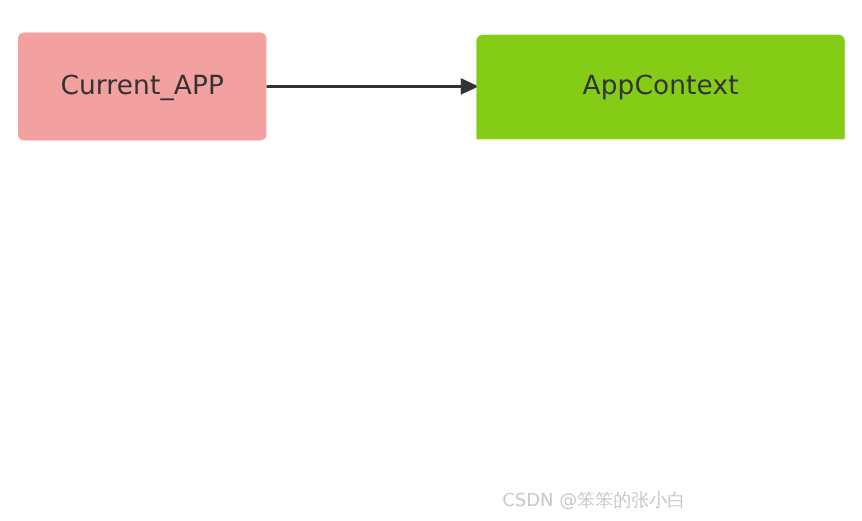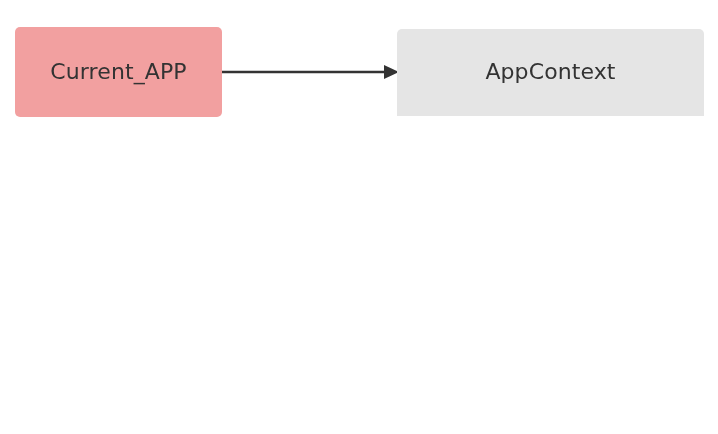--- a/index.html
+++ b/index.html
@@ -46,21 +46,21 @@
     background: #f2a0a0;
     border-radius: 5px;
   }
 
   
   #node-appcontext {
     left: 397px;
     top: 29px;
     width: 307px;
     height: 87px;
-    background: #e5e5e5;
+    background: #84cc16;
     border-radius: 5px 5px 0 0;
   }
 
   
   #node-localstack {
     left: 397px;
     top: 118px;
     width: 307px;
     height: 280px;
     background: #a6c9fa;
@@ -105,14 +105,15 @@
       <line x1="0" y1="14" x2="164" y2="14" stroke="#333333" stroke-width="2.5"></line>
       <polygon points="162,7 177,14 162,21" fill="#333333"></polygon>
     </svg>
   </div>
 
   <div class="node" id="node-appcontext">
     <span>AppContext</span>
   </div>
 
 
+  <div id="watermark">CSDN @笨笨的张小白</div>
 
 </div>
 
 </body></html>

